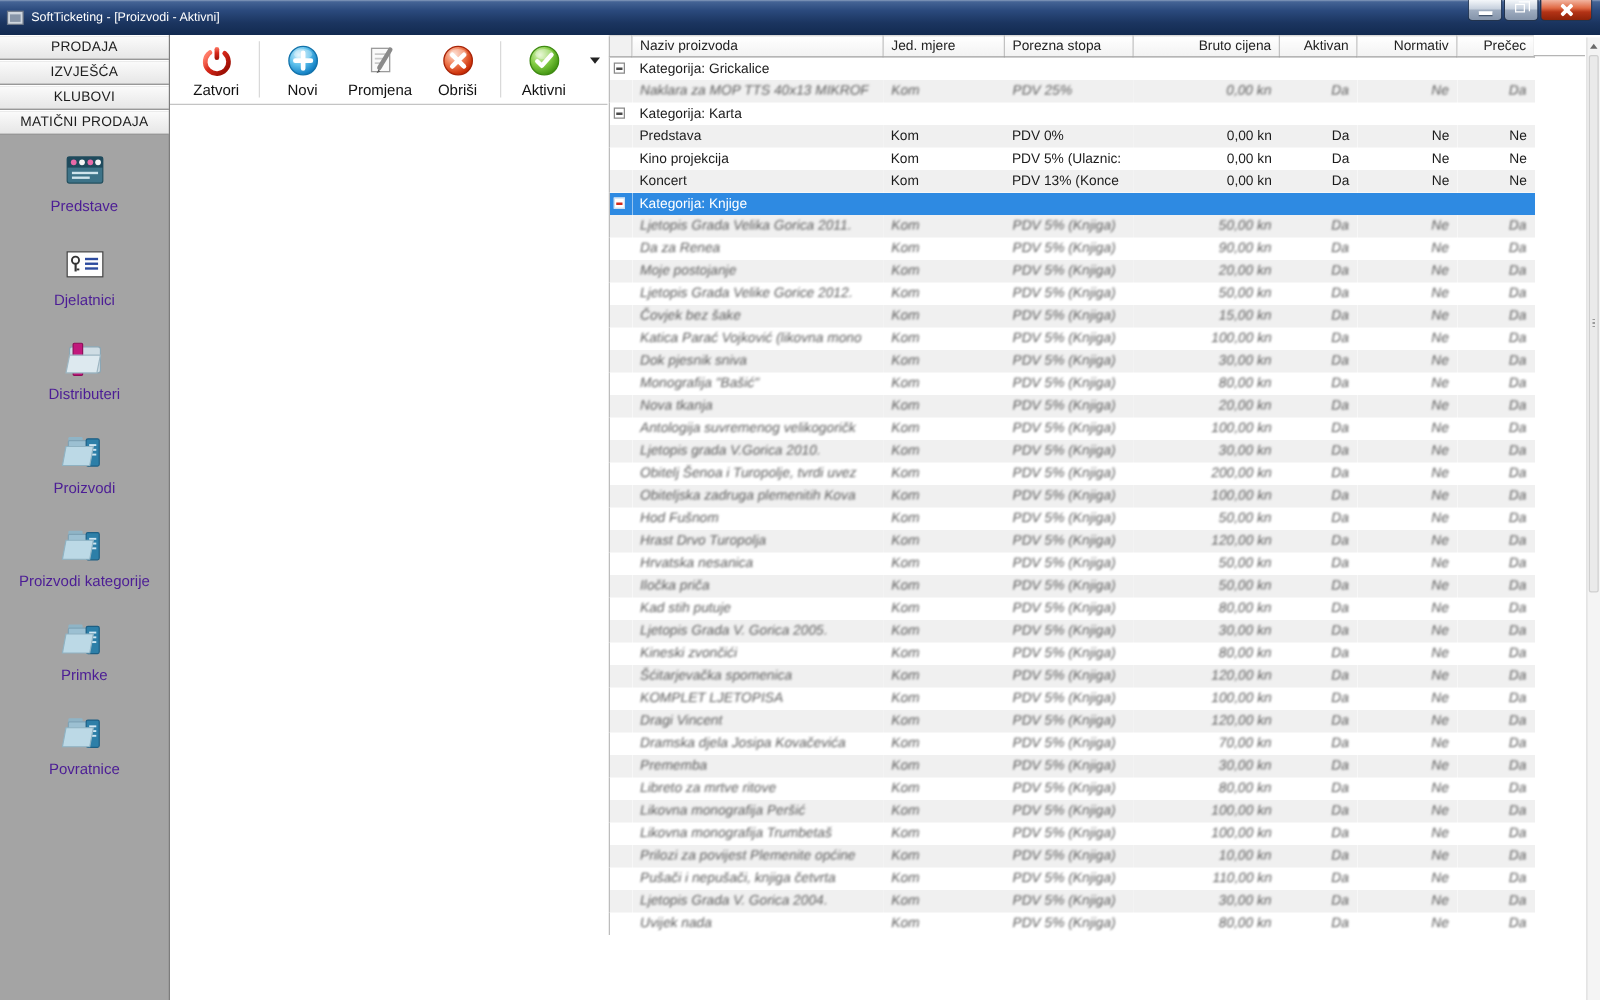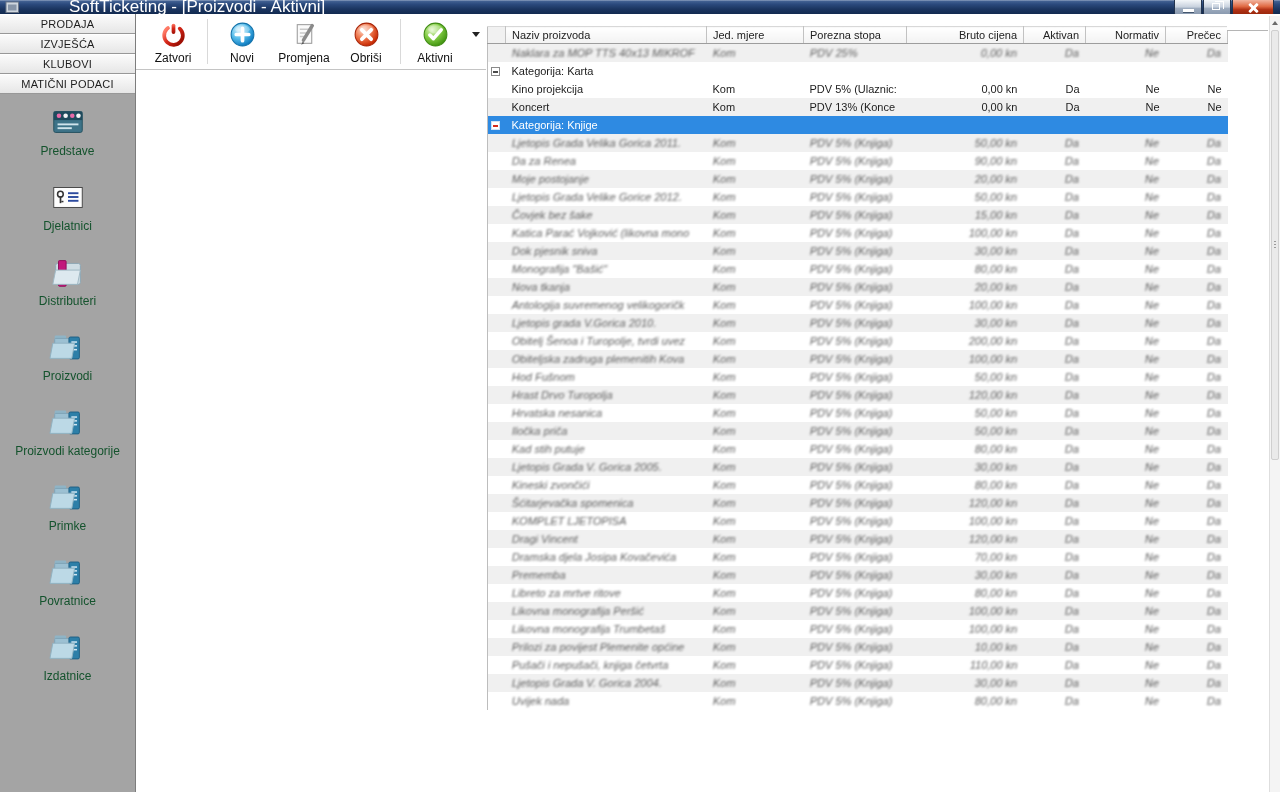--- a/index.html
+++ b/index.html
@@ -1,22 +1,22 @@
 <!DOCTYPE html>
 <html><head>
 <meta charset="utf-8">
 <style>
   * { box-sizing: border-box; margin: 0; padding: 0; }
   html,body { width:1280px; height:800px; overflow:hidden; }
   body { font-family:"Liberation Sans", sans-serif; background:#fff; position:relative; }
 
   
-  .titlebar { height:14px; background:linear-gradient(180deg,#4a699a 0%,#2b4a7d 30%,#1b3560 65%,#122a50 100%);
-    display:flex; align-items:center; padding-left:5px; color:#fff; font-size:17px; position:relative;
-    box-shadow: inset 0 1px 0 rgba(255,255,255,.25); gap: 44px; }
+  .titlebar { height:28px; background:linear-gradient(180deg,#4a699a 0%,#2b4a7d 30%,#1b3560 65%,#122a50 100%);
+    display:flex; align-items:center; padding-left:5px; color:#fff; font-size:10px; position:relative;
+    box-shadow: inset 0 1px 0 rgba(255,255,255,.25); }
   .titlebar .app-ico { width:15px; height:15px; margin-right:5px; }
   .win-btns { position:absolute; top:0; right:6px; display:flex; gap:1px; }
   .win-btn { width:28px; height:17px; border:1px solid #22334d; border-top:none; border-radius:0 0 4px 4px;
     background:linear-gradient(180deg,#f4f7fa,#c6d0dd 45%,#9fadc0 50%,#8494aa); position:relative; cursor:default; }
   .win-btn.close { width:42px; background:linear-gradient(180deg,#f2b5a0,#e06a44 40%,#b33316 60%,#8f2208); }
   .glyph-min { position:absolute; left:8px; bottom:4px; width:11px; height:3px; background:#fff; box-shadow:0 1px 0 #44566e; }
   .glyph-restore { position:absolute; left:8px; top:3px; width:8px; height:7px; border:1px solid #fff; background:transparent; }
   .glyph-restore::after { content:""; position:absolute; left:2px; top:-3px; width:8px; height:7px; border:1px solid #fff; border-bottom:none; border-left:none; }
   .glyph-close { position:absolute; left:50%; top:50%; width:12px; height:12px; transform:translate(-50%,-50%); }
   .glyph-close::before,.glyph-close::after { content:""; position:absolute; left:5px; top:0; width:3px; height:12px; background:#fff; border-radius:1px; }
@@ -24,38 +24,38 @@
 
   
   .layout { display:flex; height:778px; }
 
   
   .sidebar { width:136px; background:#a4a4a4; border-right:1px solid #7d7d7d; display:flex; flex-direction:column; flex:none; }
   .section-btn { height:20px; border-bottom:1px solid #989898; border-top:1px solid #fff;
     background:linear-gradient(180deg,#fbfbfb,#e6e6e6); font-size:11px; color:#1d1d1d;
     display:flex; align-items:center; justify-content:center; letter-spacing:.2px; cursor:default; }
   .side-items { flex:1; padding-top:9px; display:flex; flex-direction:column; align-items:center; }
-  .side-item { height:75px; width:100%; display:flex; flex-direction:column; align-items:center; color:#14532d;
+  .side-item { height:75px; width:100%; display:flex; flex-direction:column; align-items:center; color:#4c1d95;
     font-size:12px; text-align:center; cursor:default; }
   .side-item .ico { width:38px; height:38px; margin-bottom:3px; }
   .side-item .lbl { width:110px; line-height:14px; }
 
   
   .main { flex:1; display:flex; flex-direction:row; background:#fff; position:relative; }
   .toolbar { height:56px; border-bottom:1px solid #c4c4c4; display:flex; align-items:stretch; padding-left:6px; flex:none; }
   .tool-btn { width:62px; display:flex; flex-direction:column; align-items:center; justify-content:flex-end;
     padding-bottom:4px; gap:2px; font-size:12px; color:#111; cursor:default; }
   .tool-btn .ico { width:29px; height:29px; }
   .tool-sep { width:1px; background:#d9d9d9; margin:5px 3px; }
   .dd-btn { width:20px; display:flex; align-items:center; justify-content:center; }
   .dd-arrow { width:0; height:0; border-left:4px solid transparent; border-right:4px solid transparent; border-top:5px solid #222; margin-bottom:14px; }
 
   
   .table-wrap { flex:1; position:relative; overflow:hidden; }
-  table { border-collapse:collapse; table-layout:fixed; width:740px; font-size:11px; position:absolute; left:1px; top:12px;
+  table { border-collapse:collapse; table-layout:fixed; width:740px; font-size:11px; position:absolute; left:1px; top:0;
     border-left:1px solid #bdbdbd; }
   col.c0{width:18px} col.c1{width:201px} col.c2{width:97px} col.c3{width:103px}
   col.c4{width:117px} col.c5{width:62px} col.c6{width:80px} col.c7{width:62px}
   th { height:17px; font-weight:normal; color:#222; background:linear-gradient(180deg,#ffffff,#f2f2f2);
     border-right:1px solid #c2c2c2; border-bottom:1px solid #9d9d9d; border-top:1px solid #d8d8d8;
     padding:0 6px; text-align:left; white-space:nowrap; overflow:hidden; cursor:default; }
   th.gutter { background:#f1f1f1; }
   th:nth-child(n+5) { text-align:right; }
   td { height:18px; padding:0 6px; white-space:nowrap; overflow:hidden; color:#1c1c1c; }
   td:nth-child(n+5) { text-align:right; }
@@ -193,21 +193,21 @@
       </div>
   </div>
 </div>
 
 <div class="layout">
 
   <div class="sidebar">
     <div class="section-btn">PRODAJA</div>
     <div class="section-btn">IZVJEŠĆA</div>
     <div class="section-btn">KLUBOVI</div>
-    <div class="section-btn">MATIČNI PODACI</div>
+    <div class="section-btn">MATIČNI PRODAJA</div>
 
     <div class="side-items">
       <div class="side-item">
         <svg class="ico">
             <use href="#sym-shows"></use>
           </svg>
         <span class="lbl">Predstave</span>
       </div>
       <div class="side-item">
         <svg class="ico">
@@ -237,26 +237,20 @@
         <svg class="ico">
             <use href="#sym-folder"></use>
           </svg>
         <span class="lbl">Primke</span>
       </div>
       <div class="side-item">
         <svg class="ico">
             <use href="#sym-folder"></use>
           </svg>
         <span class="lbl">Povratnice</span>
-      </div>
-      <div class="side-item">
-        <svg class="ico">
-            <use href="#sym-folder"></use>
-          </svg>
-        <span class="lbl">Izdatnice</span>
       </div>
     </div>
   </div>
 
   <div class="main">
     <div class="toolbar">
       <div class="tool-btn">
         <svg class="ico">
             <use href="#sym-power"></use>
           </svg>
@@ -311,33 +305,47 @@
             <th>Naziv proizvoda</th>
             <th>Jed. mjere</th>
             <th>Porezna stopa</th>
             <th>Bruto cijena</th>
             <th>Aktivan</th>
             <th>Normativ</th>
             <th>Prečec</th>
           </tr>
         </thead>
         <tbody>
+            <tr class="category">
+              <td class="gutter"><span class="expand-box"></span></td>
+              <td colspan="7" class="cat-label">Kategorija: Grickalice</td>
+            </tr>
             <tr class="data stripe blurred">
               <td class="gutter"></td>
               <td><span>Naklara za MOP TTS 40x13 MIKROF</span></td>
               <td><span>Kom</span></td>
               <td><span>PDV 25%</span></td>
               <td><span>0,00 kn</span></td>
               <td><span>Da</span></td>
               <td><span>Ne</span></td>
               <td><span>Da</span></td>
             </tr>
             <tr class="category">
               <td class="gutter"><span class="expand-box"></span></td>
               <td colspan="7" class="cat-label">Kategorija: Karta</td>
+            </tr>
+            <tr class="data stripe">
+              <td class="gutter"></td>
+              <td><span>Predstava</span></td>
+              <td><span>Kom</span></td>
+              <td><span>PDV 0%</span></td>
+              <td><span>0,00 kn</span></td>
+              <td><span>Da</span></td>
+              <td><span>Ne</span></td>
+              <td><span>Ne</span></td>
             </tr>
             <tr class="data">
               <td class="gutter"></td>
               <td><span>Kino projekcija</span></td>
               <td><span>Kom</span></td>
               <td><span>PDV 5% (Ulaznic:</span></td>
               <td><span>0,00 kn</span></td>
               <td><span>Da</span></td>
               <td><span>Ne</span></td>
               <td><span>Ne</span></td>

